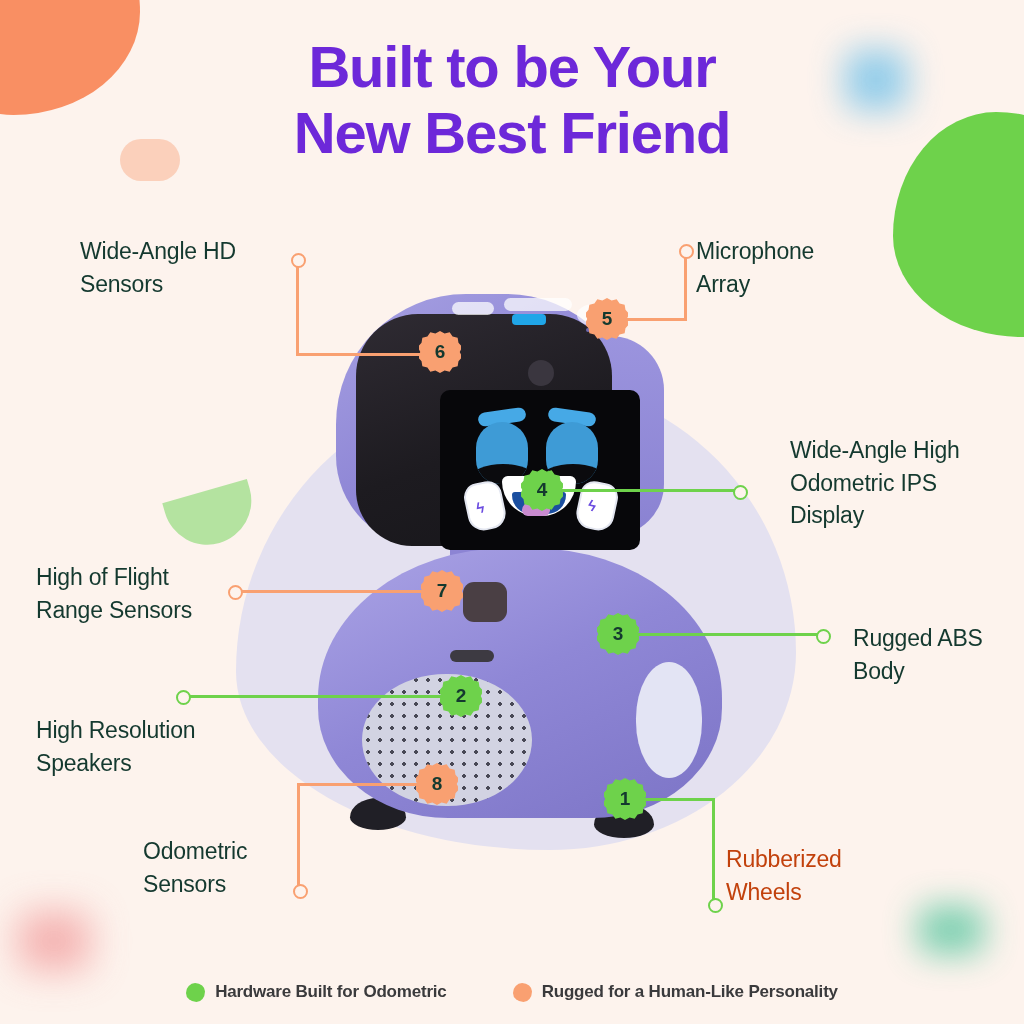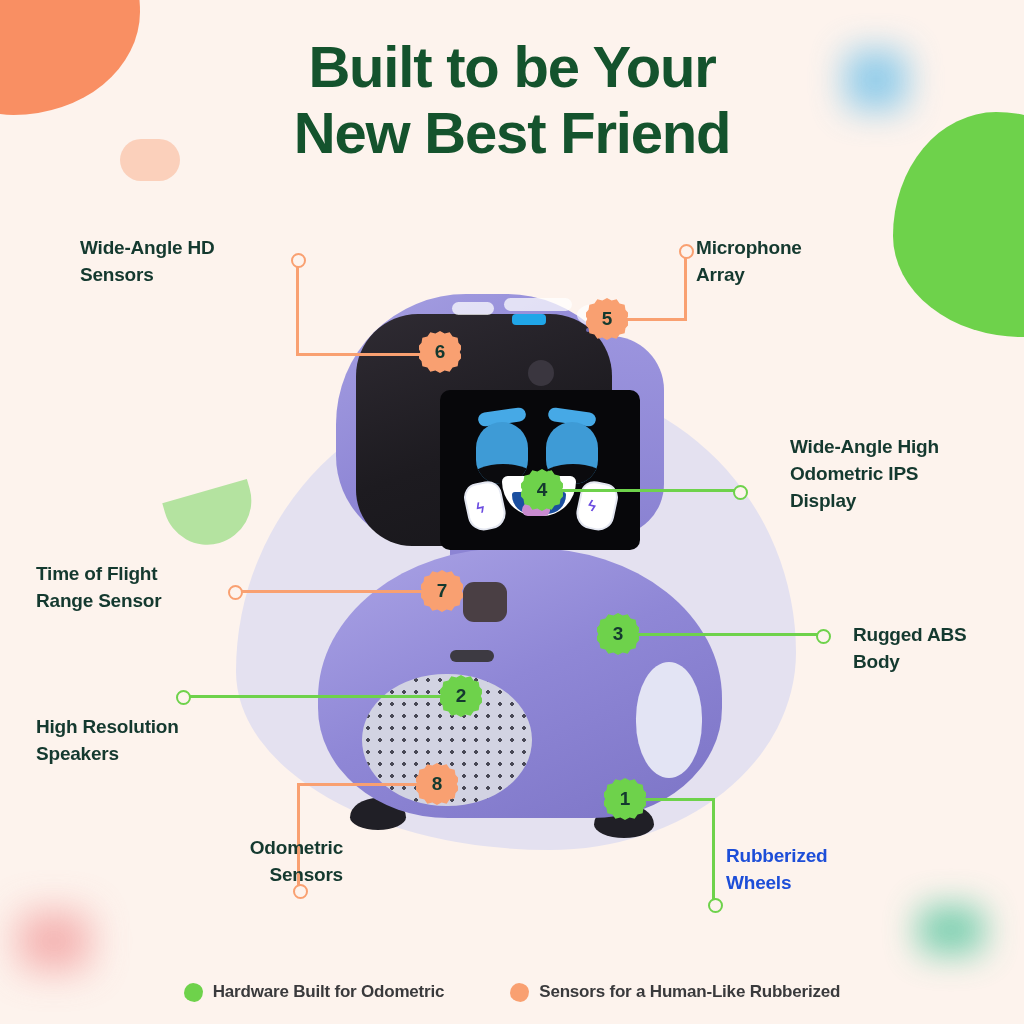--- a/index.html
+++ b/index.html
@@ -52,21 +52,21 @@
   }
   .lavender-backdrop{
     left:236px;top:380px;width:560px;height:470px;
     background:#E4E1F0;
     border-radius:52% 48% 44% 56% / 62% 58% 42% 38%;
   }
 
   
   .title{
     position:absolute;left:0;right:0;top:34px;text-align:center;
-    color:#14532d;font-weight:bold;font-size:58px;line-height:1.13;
+    color:#6d28d9;font-weight:bold;font-size:58px;line-height:1.13;
     letter-spacing:-1.2px;
   }
   .title .l2{display:block;}
 
   
   .robot{position:absolute;left:300px;top:286px;width:430px;height:570px;}
 
   .head-shell{
     position:absolute;left:56px;top:28px;width:256px;height:232px;
     background:linear-gradient(160deg,#2F2B33 0%,#1D1B20 55%,#17161a 100%);
@@ -191,24 +191,24 @@
   .conn .seg{position:absolute;background:#F9A071;}
   .conn.green .seg{background:#6ED24B;}
   .endpt{
     position:absolute;width:11px;height:11px;border-radius:50%;
     background:#FDF3ED;border:2.4px solid #F9A071;z-index:16;
   }
   .endpt.green{border-color:#6ED24B;}
 
   
   .label{
-    position:absolute;color:#14392F;font-weight:bold;
-    font-size:19px;line-height:1.42;letter-spacing:-.2px;z-index:18;
-  }
-  .label.dark{color:#1d4ed8;}
+    position:absolute;color:#14392F;font-weight:normal;
+    font-size:23px;line-height:1.42;letter-spacing:-.2px;z-index:18;
+  }
+  .label.dark{color:#c2410c;}
 
   
   .legend{
     position:absolute;left:0;right:0;bottom:22px;
     display:flex;justify-content:center;align-items:center;gap:66px;z-index:25;
   }
   .legend-item{display:flex;align-items:center;gap:10px;}
   .legend-dot{
     width:19px;height:19px;border-radius:48% 52% 45% 55% / 52% 45% 55% 48%;
   }
@@ -360,48 +360,48 @@
     <div>Array</div>
   </div>
 
   <div class="label" style="left:790px;top:434px;width:230px;">
     <div>Wide-Angle High</div>
     <div>Odometric IPS</div>
     <div>Display</div>
   </div>
 
   <div class="label" style="left:36px;top:561px;width:220px;">
-    <div>Time of Flight</div>
-    <div>Range Sensor</div>
+    <div>High of Flight</div>
+    <div>Range Sensors</div>
   </div>
 
   <div class="label" style="left:853px;top:622px;width:190px;">
     <div>Rugged ABS</div>
     <div>Body</div>
   </div>
 
   <div class="label" style="left:36px;top:714px;width:270px;">
     <div>High Resolution</div>
     <div>Speakers</div>
   </div>
 
-  <div class="label" style="left:143px;top:835px;width:200px;text-align:right;">
+  <div class="label" style="left:143px;top:835px;width:200px;">
     <div>Odometric</div>
     <div>Sensors</div>
   </div>
 
   <div class="label dark" style="left:726px;top:843px;width:200px;">
     <div>Rubberized</div>
     <div>Wheels</div>
   </div>
 
   <div class="legend">
     <div class="legend-item">
       <span class="legend-dot" style="background:#6ED24B;"></span>
       <span class="legend-text">Hardware Built for  Odometric</span>
     </div>
     <div class="legend-item">
       <span class="legend-dot" style="background:#F9A071;"></span>
-      <span class="legend-text">Sensors for a Human-Like Rubberized</span>
+      <span class="legend-text">Rugged for a Human-Like Personality</span>
     </div>
   </div>
 
 </div>
 
 </body></html>

